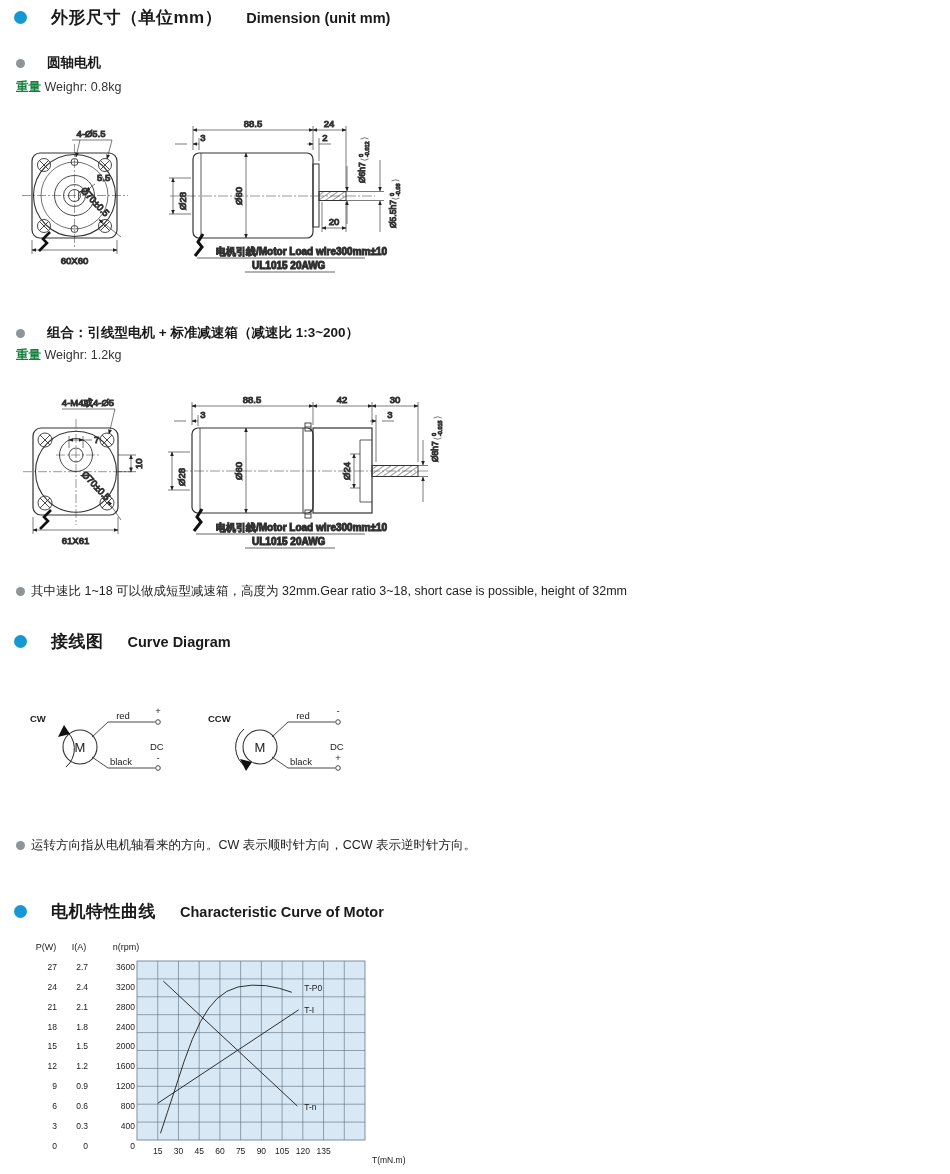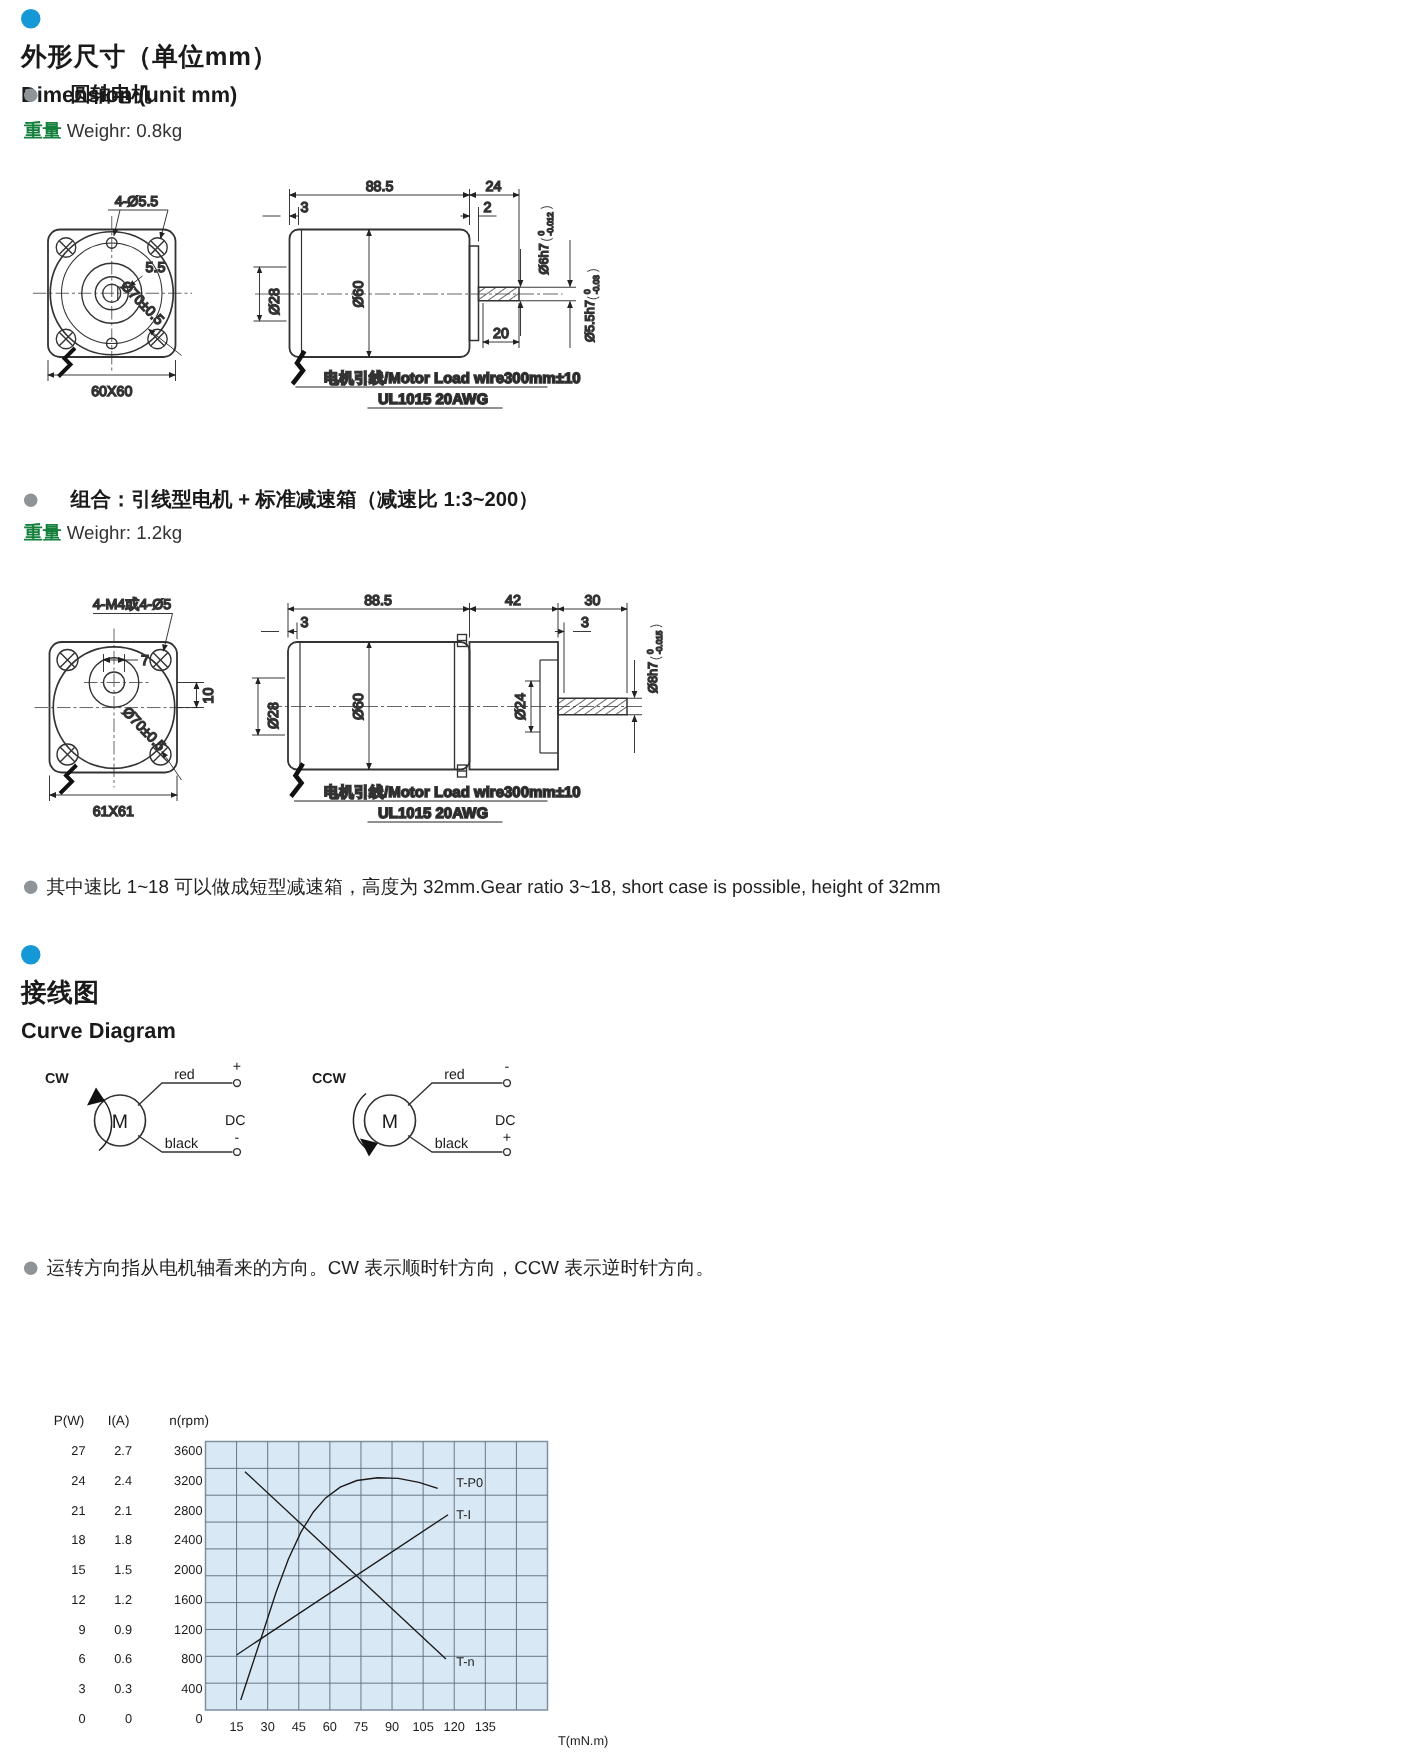--- a/index.html
+++ b/index.html
@@ -1,18 +1,18 @@
 <!DOCTYPE html>
 <html><head>
 <meta charset="utf-8">
 <style>
   html,body{margin:0;padding:0;background:#fff;}
   .page{position:relative;width:950px;height:1174px;background:#fff;overflow:hidden;
         font-family:"Liberation Sans",sans-serif;color:#1a1a1a;}
-  .hdr{position:absolute;display:flex;align-items:flex-start;gap:7px;white-space:nowrap;flex-direction:column;}
+  .hdr{position:absolute;display:flex;align-items:center;gap:24px;white-space:nowrap;}
   .dot{display:inline-block;border-radius:50%;}
   .dot.blue{width:13px;height:13px;background:#1599d6;}
   .dot.gray{width:9px;height:9px;background:#8f9499;}
   .h-zh{font-size:17px;font-weight:bold;letter-spacing:.5px;}
   .h-en{font-size:14.5px;font-weight:bold;}
   .sub{position:absolute;display:flex;align-items:center;gap:22px;white-space:nowrap;}
   .sub .zh{font-size:13.5px;font-weight:bold;}
   .weight{position:absolute;font-size:12.5px;color:#333;white-space:nowrap;}
   .weight .wl{color:#15803d;font-weight:bold;}
   .note{position:absolute;display:flex;align-items:center;gap:6px;font-size:12.5px;color:#222;white-space:nowrap;}
@@ -411,20 +411,25 @@
       <text class="clab" x="318" y="61" text-anchor="middle">+</text>
       <text class="clab" x="310" y="50">DC</text>
     </g>
   </svg>
 
   <div class="note" style="left:16px;top:837px;">
     <span class="dot gray"></span>
     <span>运转方向指从电机轴看来的方向。CW 表示顺时针方向，CCW 表示逆时针方向。</span>
   </div>
 
+  <div class="hdr" style="left:14px;top:900px;">
+    <span class="dot blue"></span>
+    <span class="h-zh">电机特性曲线</span>
+    <span class="h-en">Characteristic Curve of Motor</span>
+  </div>
 
   <svg id="curve-chart" style="position:absolute;left:30px;top:936px;" width="430" height="238" viewBox="0 0 430 238">
       <rect x="107" y="25" width="228" height="179" fill="#d9e8f5" stroke="#7f8f9e" stroke-width="1"></rect>
       <line x1="127.72727272727272" y1="25" x2="127.72727272727272" y2="204" stroke="#5a6b7a" stroke-width="0.6"></line>
       <line x1="148.45454545454544" y1="25" x2="148.45454545454544" y2="204" stroke="#5a6b7a" stroke-width="0.6"></line>
       <line x1="169.1818181818182" y1="25" x2="169.1818181818182" y2="204" stroke="#5a6b7a" stroke-width="0.6"></line>
       <line x1="189.9090909090909" y1="25" x2="189.9090909090909" y2="204" stroke="#5a6b7a" stroke-width="0.6"></line>
       <line x1="210.63636363636363" y1="25" x2="210.63636363636363" y2="204" stroke="#5a6b7a" stroke-width="0.6"></line>
       <line x1="231.36363636363637" y1="25" x2="231.36363636363637" y2="204" stroke="#5a6b7a" stroke-width="0.6"></line>
       <line x1="252.0909090909091" y1="25" x2="252.0909090909091" y2="204" stroke="#5a6b7a" stroke-width="0.6"></line>

